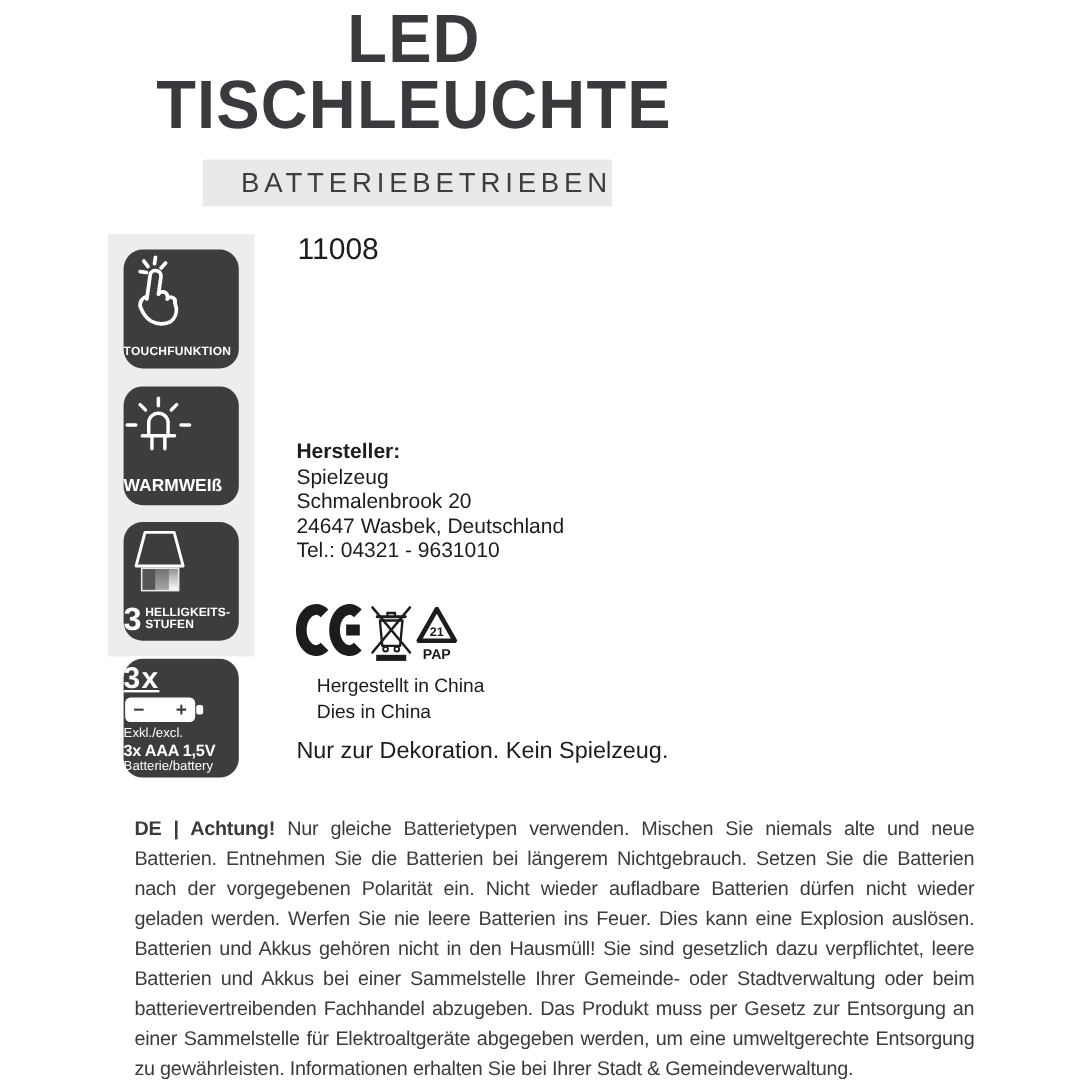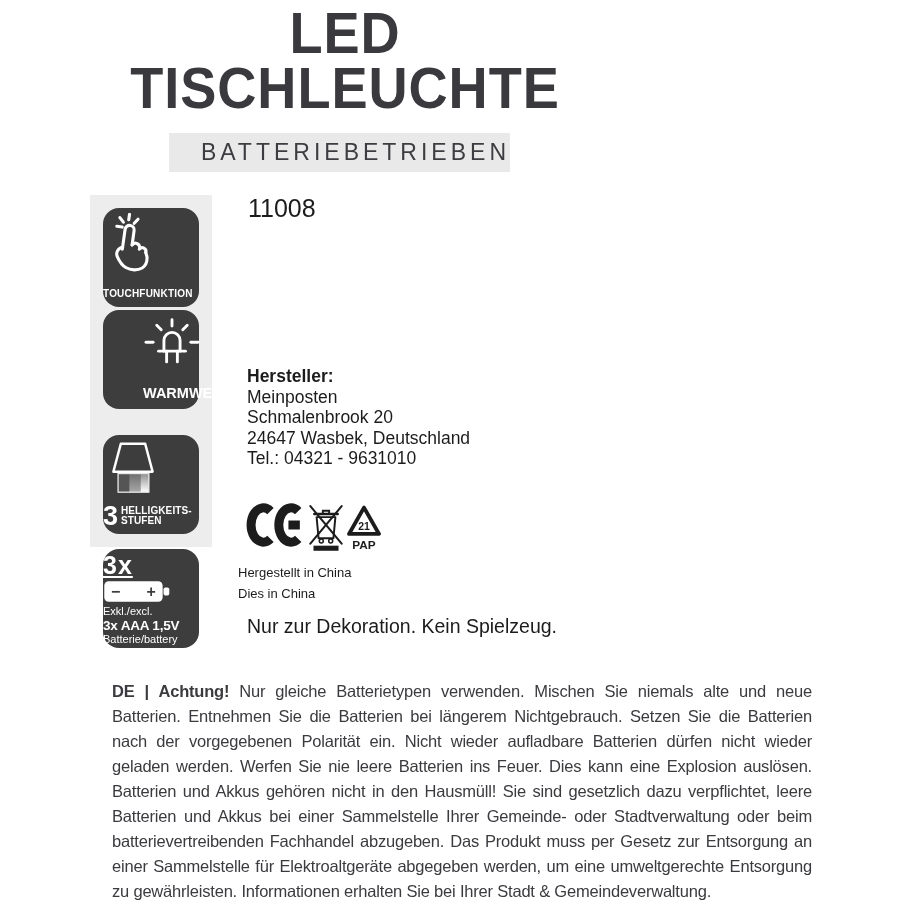--- a/index.html
+++ b/index.html
@@ -20,21 +20,21 @@
     font-size:23px;letter-spacing:4px;color:#3d3d41;}
 
   .product-number{position:absolute;left:248px;top:194px;font-size:25px;color:var(--text);}
 
   .strip{position:absolute;left:90px;top:195px;width:122px;height:352px;background:var(--strip-bg);}
 
   .badge{position:absolute;left:103px;width:96px;height:99px;background:var(--badge-bg);
     border-radius:16px;color:var(--badge-fg);display:flex;flex-direction:column;align-items:flex-start;}
   .badge svg{display:block;}
   .badge-touch{top:208px;}
-  .badge-warm{top:310px;padding-left:40px;}
+  .badge-warm{top:322px;}
   .badge-bright{top:435px;}
   .badge-batt{top:549px;}
 
   .touch-label{margin-top:auto;padding-bottom:8px;font-size:10px;font-weight:bold;letter-spacing:.2px;}
   .warm-label{margin-top:auto;padding-bottom:8px;font-size:14.5px;font-weight:bold;}
 
   .bright-row{margin-top:auto;padding-bottom:7px;display:flex;align-items:center;gap:3px;}
   .bright-num{font-size:27px;font-weight:bold;line-height:22px;}
   .bright-lines{display:flex;flex-direction:column;text-align:left;}
   .bright-lines span{font-size:10px;font-weight:bold;line-height:10.5px;letter-spacing:.1px;}
@@ -43,21 +43,21 @@
   .batt-svg{margin-top:1px;}
   .batt-excl{font-size:11px;line-height:12.5px;margin-top:2px;}
   .batt-spec{font-size:13.5px;font-weight:bold;line-height:15.5px;letter-spacing:-.2px;}
   .batt-label{font-size:11px;line-height:13px;}
 
   .manufacturer{position:absolute;left:247px;top:366px;font-size:17.5px;line-height:20.6px;color:var(--text);}
   .mf-heading{font-weight:bold;}
 
   .symbols{position:absolute;left:246px;top:502px;display:flex;align-items:flex-start;gap:0;}
 
-  .origin{position:absolute;left:238px;top:562px;font-size:13px;line-height:21px;color:var(--text);}
+  .origin{position:absolute;left:264px;top:562px;font-size:16px;line-height:21px;color:var(--text);}
   .notice{position:absolute;left:247px;top:615px;font-size:19.5px;color:var(--text);}
 
   .warning{position:absolute;left:112px;top:679px;width:700px;text-align:justify;
     font-size:16.5px;line-height:25px;letter-spacing:-.2px;color:var(--warning-text);}
   .warning strong{font-weight:bold;}
 </style>
 </head>
 <body>
 
 <div class="page">
@@ -141,21 +141,21 @@
       <text x="14" y="13.5" text-anchor="middle" dominant-baseline="central" font-size="18" font-weight="bold" fill="#3d3d3d" font-family="Liberation Sans, sans-serif">−</text>
       <text x="54" y="13.5" text-anchor="middle" dominant-baseline="central" font-size="18" font-weight="bold" fill="#3d3d3d" font-family="Liberation Sans, sans-serif">+</text>
     </svg>
     <div class="batt-excl">Exkl./excl.</div>
     <div class="batt-spec">3x AAA 1,5V</div>
     <div class="batt-label">Batterie/battery</div>
   </div>
 
   <div class="manufacturer">
     <div class="mf-heading">Hersteller:</div>
-    <div>Meinposten</div>
+    <div>Spielzeug</div>
     <div>Schmalenbrook 20</div>
     <div>24647 Wasbek, Deutschland</div>
     <div>Tel.: 04321 - 9631010</div>
   </div>
 
   <div class="symbols">
     <svg width="62" height="46" viewBox="0 0 76 56" fill="none" stroke="#1c1c1c" stroke-width="11">
       <path d="M30 11 A15 21 0 1 0 30 45"></path>
       <path d="M64 11 A15 21 0 1 0 64 45"></path>
       <path d="M52 28 H66"></path>

